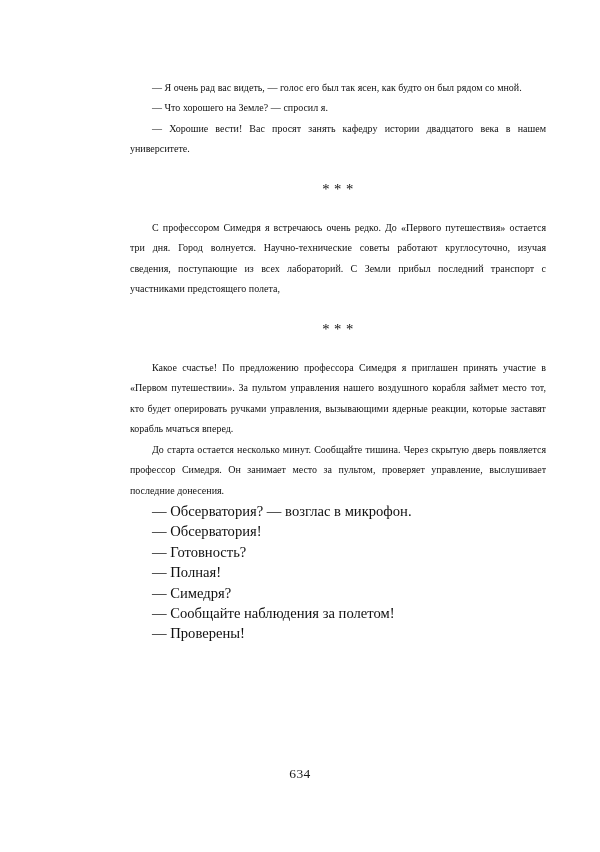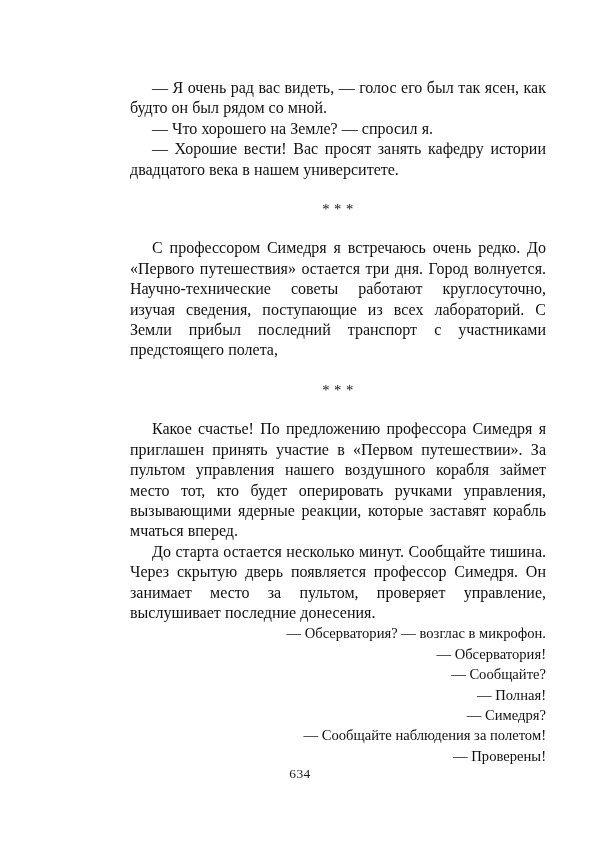--- a/index.html
+++ b/index.html
@@ -33,30 +33,30 @@
     left: 130px;
     top: 78px;
     width: 416px;
   }
 
   .para {
     margin: 0;
     text-align: justify;
     text-justify: inter-word;
     text-indent: 22px;
-    font-size: 16px;
+    font-size: 10px;
     line-height: 20.4px;
     hyphens: manual;
     word-spacing: 0.1px;
   }
 
   
   .dialogue {
     margin: 0;
-    text-align: right;
+    text-align: left;
     text-indent: 22px;
     font-size: 14.6px;
     line-height: 20.4px;
     white-space: nowrap;
   }
 
   .sep {
     margin: 0;
     text-align: center;
     font-size: 14.6px;
@@ -104,21 +104,21 @@
     <div class="gap-before-sep"></div>
     <p class="sep">* * *</p>
     <div class="gap-after-sep"></div>
 
     <div>
       <p class="para">Какое счастье! По предложению профессора Симедря я приглашен принять участие в «Первом путешествии». За пультом управления нашего воздушного корабля займет место тот, кто будет оперировать ручками управления, вызывающими ядерные реакции, которые заставят корабль мчаться вперед.</p>
       <p class="para">До старта остается несколько минут. Сообщайте тишина. Через скрытую дверь появляется профессор Симедря. Он занимает место за пультом, проверяет управление, выслушивает последние донесения.</p>
 
       <p class="dialogue">— Обсерватория? — возглас в микрофон.</p>
       <p class="dialogue">— Обсерватория!</p>
-      <p class="dialogue">— Сообщайте?</p>
+      <p class="dialogue">— Готовность?</p>
       <p class="dialogue">— Полная!</p>
       <p class="dialogue">— Симедря?</p>
       <p class="dialogue">— Сообщайте наблюдения за полетом!</p>
       <p class="dialogue">— Проверены!</p>
     </div>
 
   </div>
 
   <div class="folio">634</div>
 

